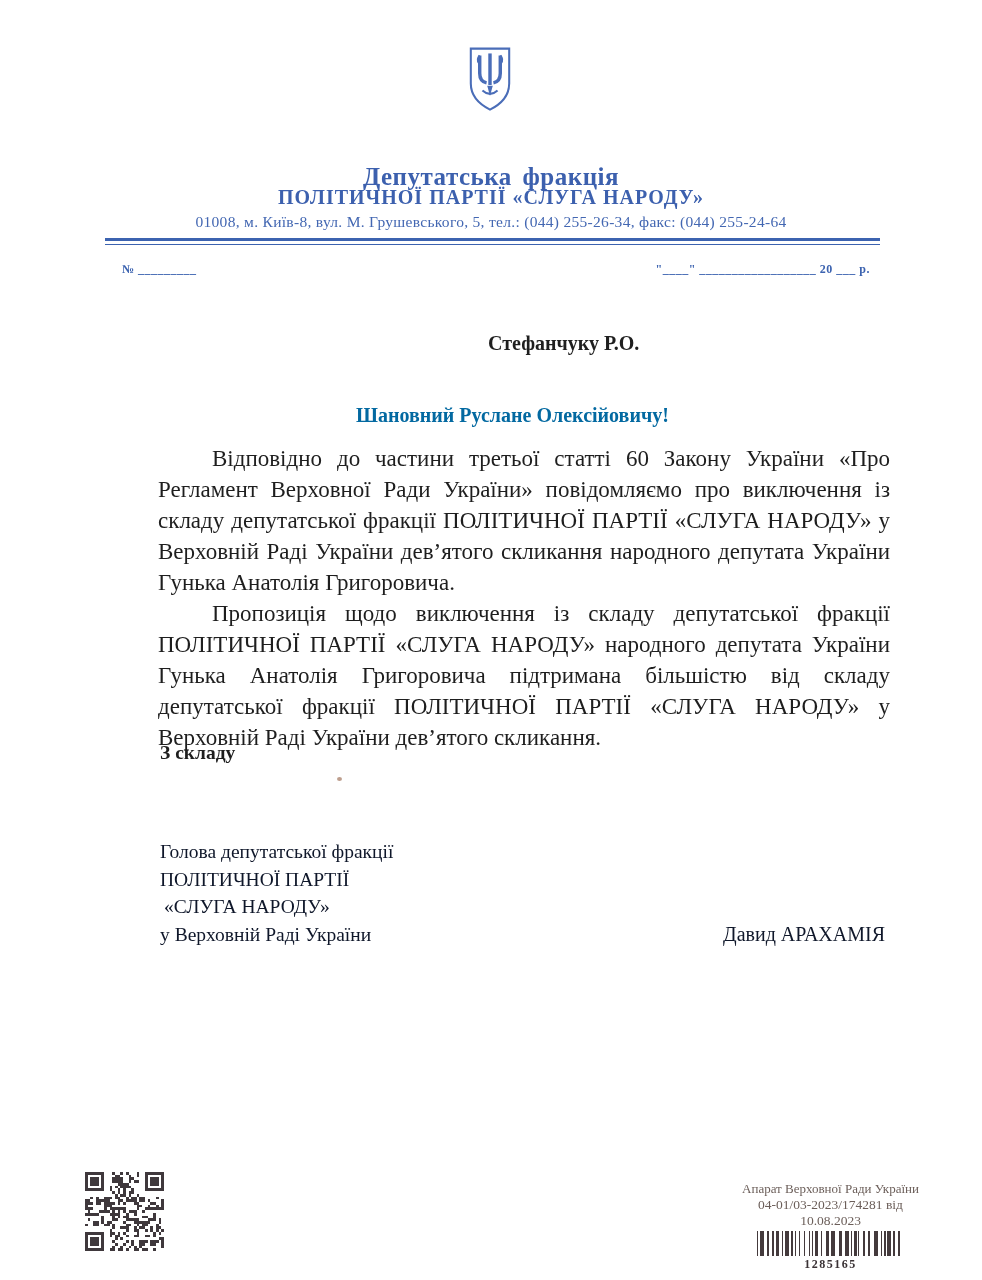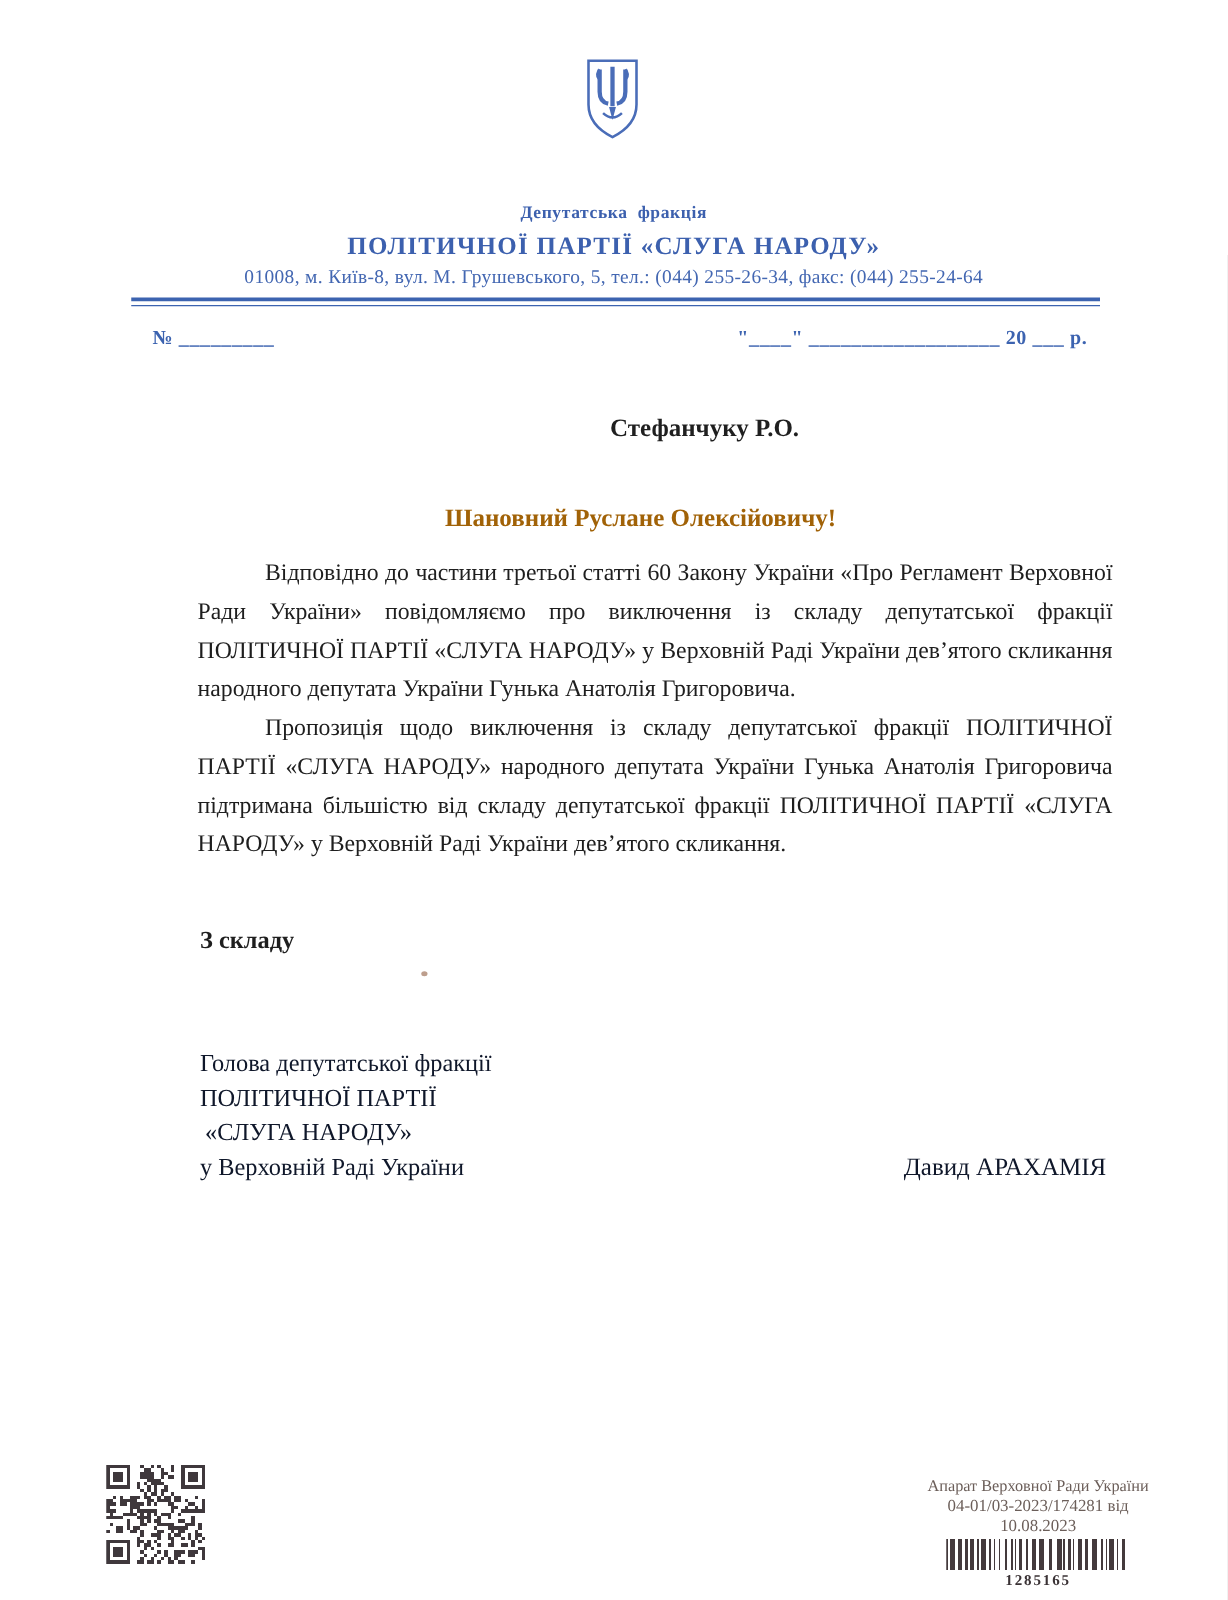--- a/index.html
+++ b/index.html
@@ -14,55 +14,55 @@
   }
   
   .emblem{position:absolute;top:38px;left:466px;width:48px;height:83px;}
   .vr-title{
     position:absolute;top:124px;left:0;width:100%;
     text-align:center;font-size:31px;color:#4a6cb6;
     letter-spacing:2.5px;word-spacing:12px;font-weight:400;
   }
   .vr-sub1{
     position:absolute;top:163px;left:0;width:100%;
-    text-align:center;font-size:14px;font-weight:700;color:#3c60ae;
+    text-align:center;font-size:25px;font-weight:700;color:#3c60ae;
     letter-spacing:.5px;word-spacing:4px;
   }
   .vr-sub2{
     position:absolute;top:186px;left:0;width:100%;
     text-align:center;font-size:20px;font-weight:700;color:#3c60ae;
     letter-spacing:1px;
   }
   .vr-address{
     position:absolute;top:213px;left:0;width:100%;
     text-align:center;font-size:15.5px;color:#4367b2;letter-spacing:.3px;
   }
   .rule{
     position:absolute;top:238px;left:105px;width:775px;height:3px;
     border-top:3.5px solid #3c63b0;border-bottom:1.5px solid #3c63b0;
   }
   
   .refline{
     position:absolute;top:262px;left:122px;width:748px;
     display:flex;justify-content:space-between;
-    font-size:16px;font-weight:600;color:#3c63b0;letter-spacing:.5px;
+    font-size:12px;font-weight:600;color:#3c63b0;letter-spacing:.5px;
   }
   
   .recipient{
     position:absolute;top:327px;left:488px;
     font-size:20px;font-weight:700;line-height:32px;color:#1f1f1f;
   }
   .salutation{
     position:absolute;top:404px;left:356px;
-    font-size:20px;font-weight:700;color:#a16207;
+    font-size:20px;font-weight:700;color:#0369a1;
   }
   
   .body-text{
     position:absolute;top:443px;left:158px;width:732px;
-    font-size:19px;line-height:31px;color:#1e1e1e;
+    font-size:23px;line-height:31px;color:#1e1e1e;
   }
   .body-text p{
     margin:0;text-indent:54px;text-align:justify;text-align-last:left;
   }
   
   .regards{
     position:absolute;top:742px;left:160px;
     font-size:19.5px;font-weight:700;color:#1e1e1e;
   }
   .artifact-dot{

